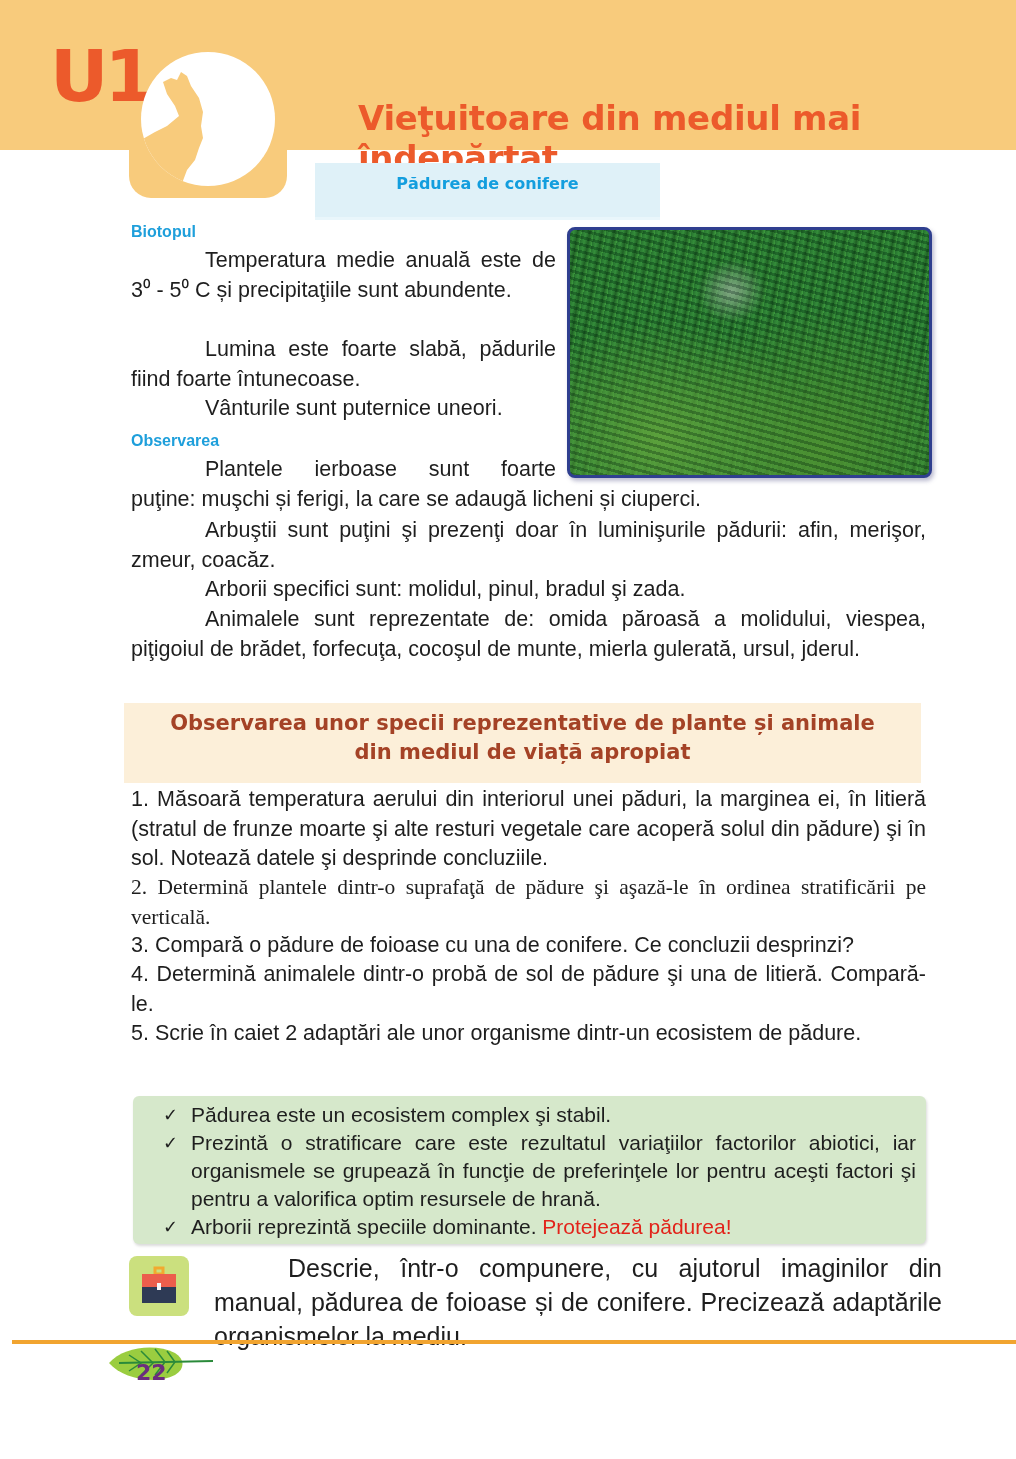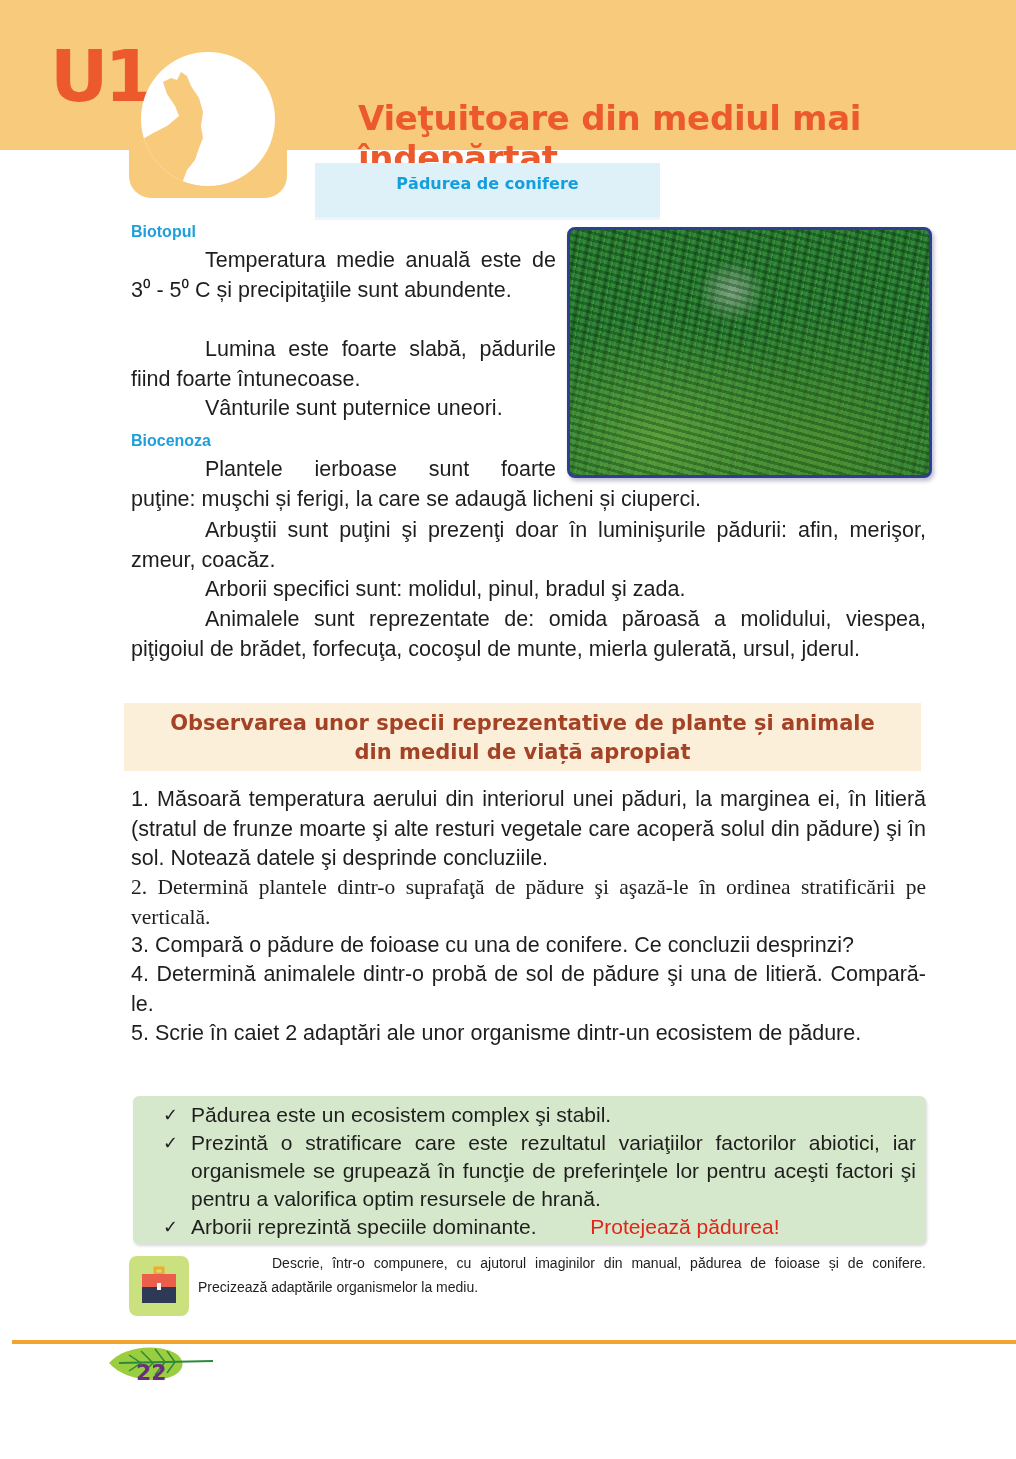--- a/index.html
+++ b/index.html
@@ -17,30 +17,30 @@
   .indent { text-indent:74px; }
   .justify { text-align:justify; }
   .photo { position:absolute; left:567px; top:227px; width:359px; height:245px; border:3px solid #2f3f8f; border-radius:8px; overflow:hidden; box-shadow:2px 3px 4px rgba(60,60,120,0.35);
     background:
       radial-gradient(ellipse at 25% 85%, #5ea13a 0%, rgba(94,161,58,0) 40%),
       radial-gradient(ellipse at 70% 90%, #4c8f2f 0%, rgba(76,143,47,0) 45%),
       radial-gradient(ellipse at 45% 25%, #8aa78e 0%, rgba(138,167,142,0) 12%),
       repeating-linear-gradient(100deg, #1f6a2a 0px, #2f8a38 4px, #17551f 8px, #3a9a3c 12px),
       #246b2a; }
   .photo-overlay { position:absolute; inset:0; background: repeating-linear-gradient(15deg, rgba(10,50,20,0.35) 0 3px, rgba(80,160,70,0.15) 3px 7px); }
-  .obs-box { position:absolute; left:124px; top:703px; width:797px; height:68px; background:#fcefd9; }
+  .obs-box { position:absolute; left:124px; top:703px; width:797px; height:80px; background:#fcefd9; }
   .obs-title { position:absolute; left:0; right:0; top:6px; text-align:center; font-family:"DejaVu Sans", sans-serif; font-weight:bold; font-size:21px; line-height:29px; color:#a44226; }
   .retine { position:absolute; left:133px; top:1111px; font-family:"DejaVu Serif", serif; font-weight:normal; font-size:34px; letter-spacing:0px; }
   .retine span { display:inline-block; }
   .green-box { position:absolute; left:133px; top:1096px; width:793px; height:148px; background:#d6e8cb; border-radius:6px; box-shadow:1px 2px 3px rgba(0,0,0,0.15); }
   .check-item { position:absolute; left:30px; right:10px; font-size:21px; line-height:28px; padding-left:28px; }
   .check-icon { position:absolute; left:0; top:0; font-size:18px; }
-  .red { color:#e2231a;margin-left:48px; }
+  .red { color:#e2231a; }
   .task-icon { position:absolute; left:129px; top:1256px; width:60px; height:60px; background:#cbe07e; border-radius:8px; }
-  .task-text { position:absolute; left:198px; top:1251px; width:728px; font-size:14px; line-height:24px; }
+  .task-text { position:absolute; left:214px; top:1251px; width:728px; font-size:25px; line-height:34px; }
   .footer-line { position:absolute; left:12px; top:1340px; width:1004px; height:4px; background:#f1a430; }
   .leaf { position:absolute; left:105px; top:1343px; }
   .page-num { position:absolute; left:136px; top:1360px; font-family:"DejaVu Sans", sans-serif; font-weight:bold; font-size:22px; color:#6b2d7e; }
 </style>
 </head>
 <body>
 
 <div class="header-band"></div>
 <div class="badge-tab"></div>
 <div class="unit-label">U1</div>
@@ -52,21 +52,21 @@
 <div class="chapter-title">Vieţuitoare din mediul mai îndepărtat</div>
 
 <div class="section-title-box">
   <div class="section-title">Pădurea de conifere</div>
 </div>
 
 <div class="text" style="left:131px; top:216px;"><span class="subhead">Biotopul</span></div>
 <div class="text justify indent" style="left:131px; top:246px; width:425px;">Temperatura medie anuală este de 3⁰ - 5⁰ C și precipitaţiile sunt abundente.</div>
 <div class="text justify indent" style="left:131px; top:335px; width:425px;">Lumina este foarte slabă, pădurile fiind foarte întunecoase.</div>
 <div class="text indent" style="left:131px; top:394px; width:425px;">Vânturile sunt puternice uneori.</div>
-<div class="text" style="left:131px; top:425px;"><span class="subhead">Biocenoza</span></div>
+<div class="text" style="left:131px; top:425px;"><span class="subhead">Observarea</span></div>
 
 <div class="photo">
     <div class="photo-overlay"></div>
   </div>
 
 <div class="text" style="left:131px; top:455px; width:795px;">
   <div class="justify indent" style="width:425px; text-align-last:justify;">Plantele ierboase sunt foarte</div>
   <div>puţine: muşchi și ferigi, la care se adaugă licheni și ciuperci.</div>
 </div>
 <div class="text justify indent" style="left:131px; top:516px; width:795px;">Arbuştii sunt puţini şi prezenţi doar în luminişurile pădurii: afin, merişor, zmeur, coacăz.</div>

